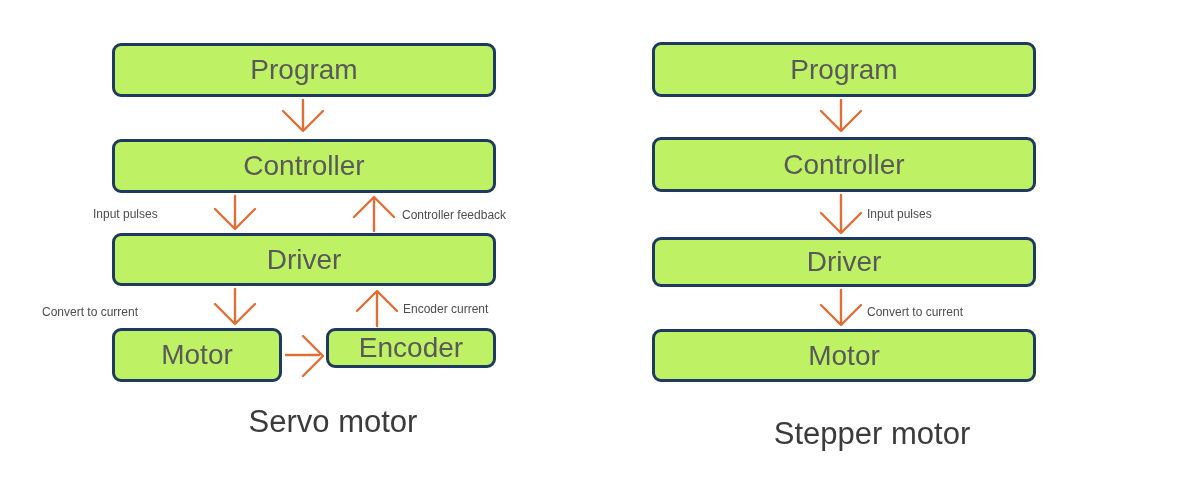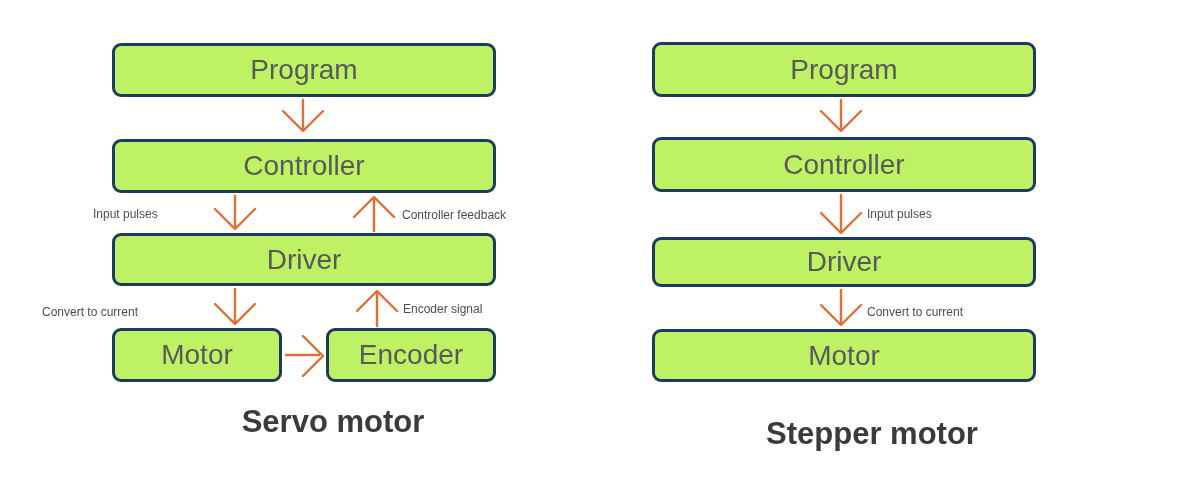--- a/index.html
+++ b/index.html
@@ -35,21 +35,20 @@
     line-height: 20px;
     white-space: nowrap;
   }
   .diagram-title {
     position: absolute;
     transform: translateX(-50%);
     color: var(--title-text, #3b3b3b);
     font-size: 31px;
     line-height: 32px;
     white-space: nowrap;
-    font-weight: bold;
   }
   svg.arrow-layer {
     position: absolute;
     left: 0;
     top: 0;
     pointer-events: none;
   }
   .arrow {
     fill: none;
     stroke: var(--arrow, #e06f35);
@@ -69,28 +68,28 @@
     </div>
     <div class="box" style="left:112px; top:139px; width:384px; height:54px;">
       <span>Controller</span>
     </div>
     <div class="box" style="left:112px; top:233px; width:384px; height:53px;">
       <span>Driver</span>
     </div>
     <div class="box" style="left:112px; top:328px; width:170px; height:54px;">
       <span>Motor</span>
     </div>
-    <div class="box" style="left:326px; top:328px; width:170px; height:54px;">
+    <div class="box" style="left:326px; top:328px; width:170px; height:40px;">
       <span>Encoder</span>
     </div>
 
     <div class="flow-label" style="left:93px;  top:204px;">Input pulses</div>
     <div class="flow-label" style="left:402px; top:205px;">Controller feedback</div>
     <div class="flow-label" style="left:42px;  top:302px;">Convert to current</div>
-    <div class="flow-label" style="left:403px; top:299px;">Encoder signal</div>
+    <div class="flow-label" style="left:403px; top:299px;">Encoder current</div>
 
     <div class="diagram-title" style="left:333px; top:406px;">Servo motor</div>
   </div>
 
   <div>
     <div class="box" style="left:652px; top:42px;  width:384px; height:55px;">
       <span>Program</span>
     </div>
     <div class="box" style="left:652px; top:137px; width:384px; height:55px;">
       <span>Controller</span>

